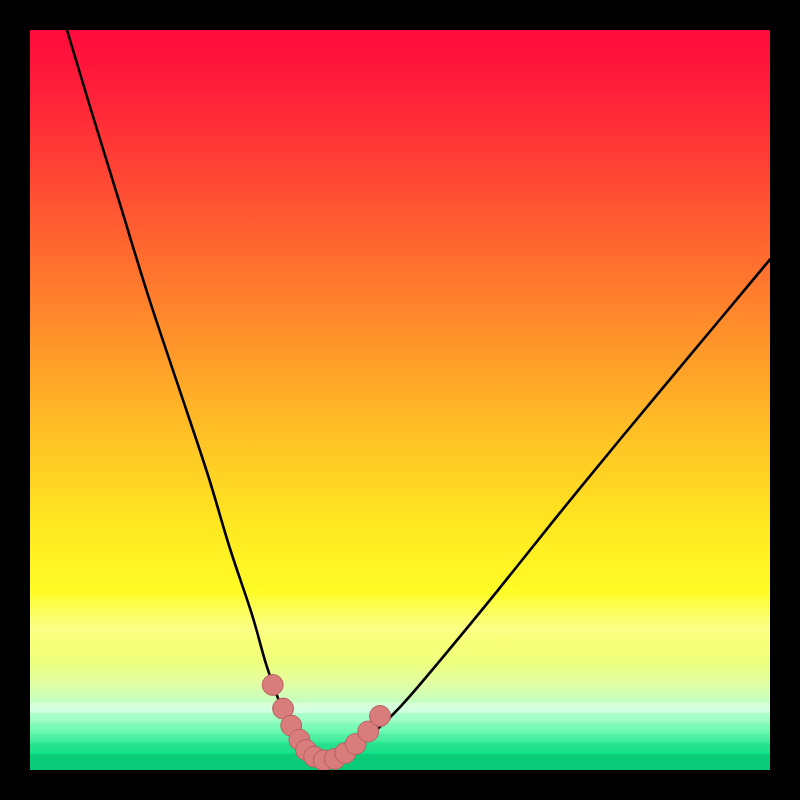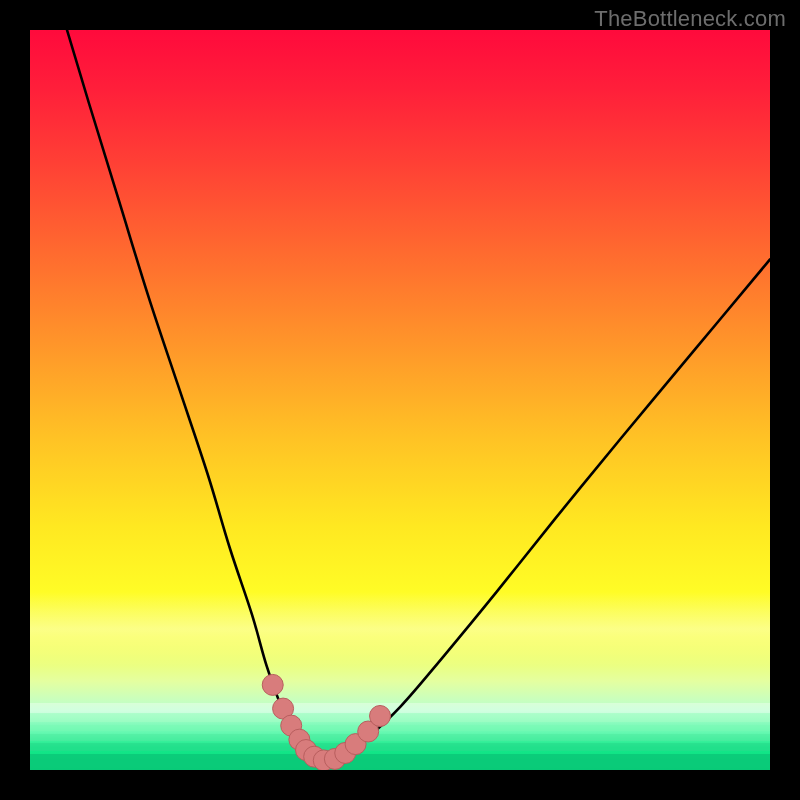--- a/index.html
+++ b/index.html
@@ -56,14 +56,13 @@
           <circle cx="284.16" cy="726.68" r="10.5" fill="#d87c7c" stroke="#b85e5e" stroke-width="1"></circle>
           <circle cx="293.78" cy="730.38" r="10.5" fill="#d87c7c" stroke="#b85e5e" stroke-width="1"></circle>
           <circle cx="304.88" cy="728.90" r="10.5" fill="#d87c7c" stroke="#b85e5e" stroke-width="1"></circle>
           <circle cx="315.24" cy="722.98" r="10.5" fill="#d87c7c" stroke="#b85e5e" stroke-width="1"></circle>
           <circle cx="325.60" cy="714.10" r="10.5" fill="#d87c7c" stroke="#b85e5e" stroke-width="1"></circle>
           <circle cx="338.18" cy="701.52" r="10.5" fill="#d87c7c" stroke="#b85e5e" stroke-width="1"></circle>
           <circle cx="350.02" cy="685.98" r="10.5" fill="#d87c7c" stroke="#b85e5e" stroke-width="1"></circle>
         </g>
     </svg>
   </div>
-  <div class="watermark">TheBottleneck.com</div>
 </div>
 
 </body></html>

